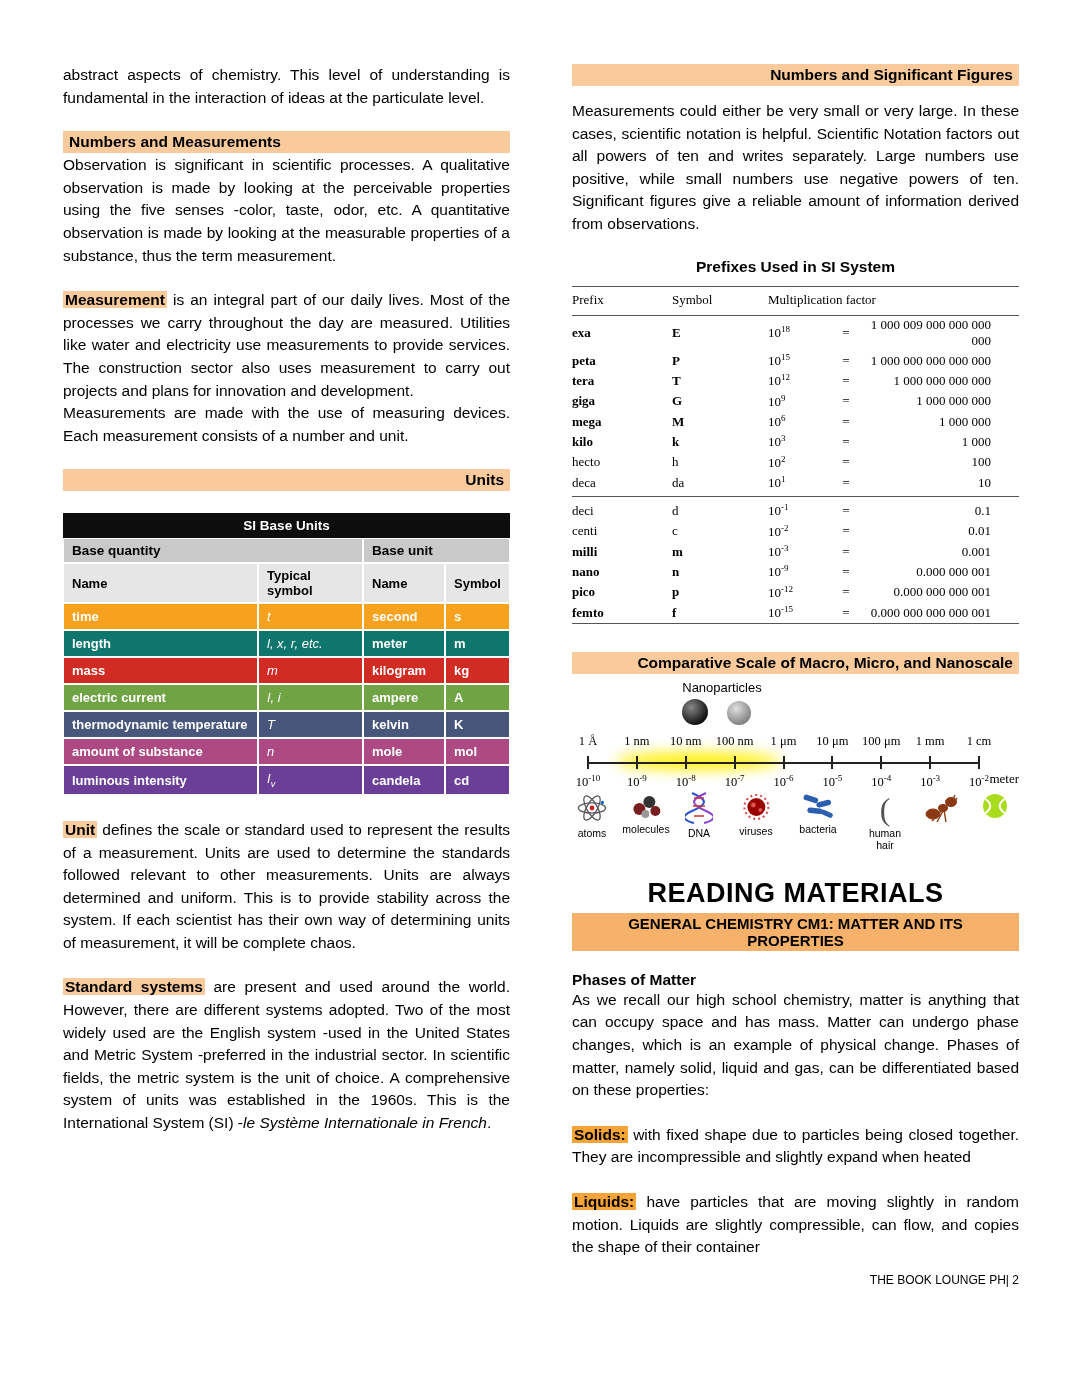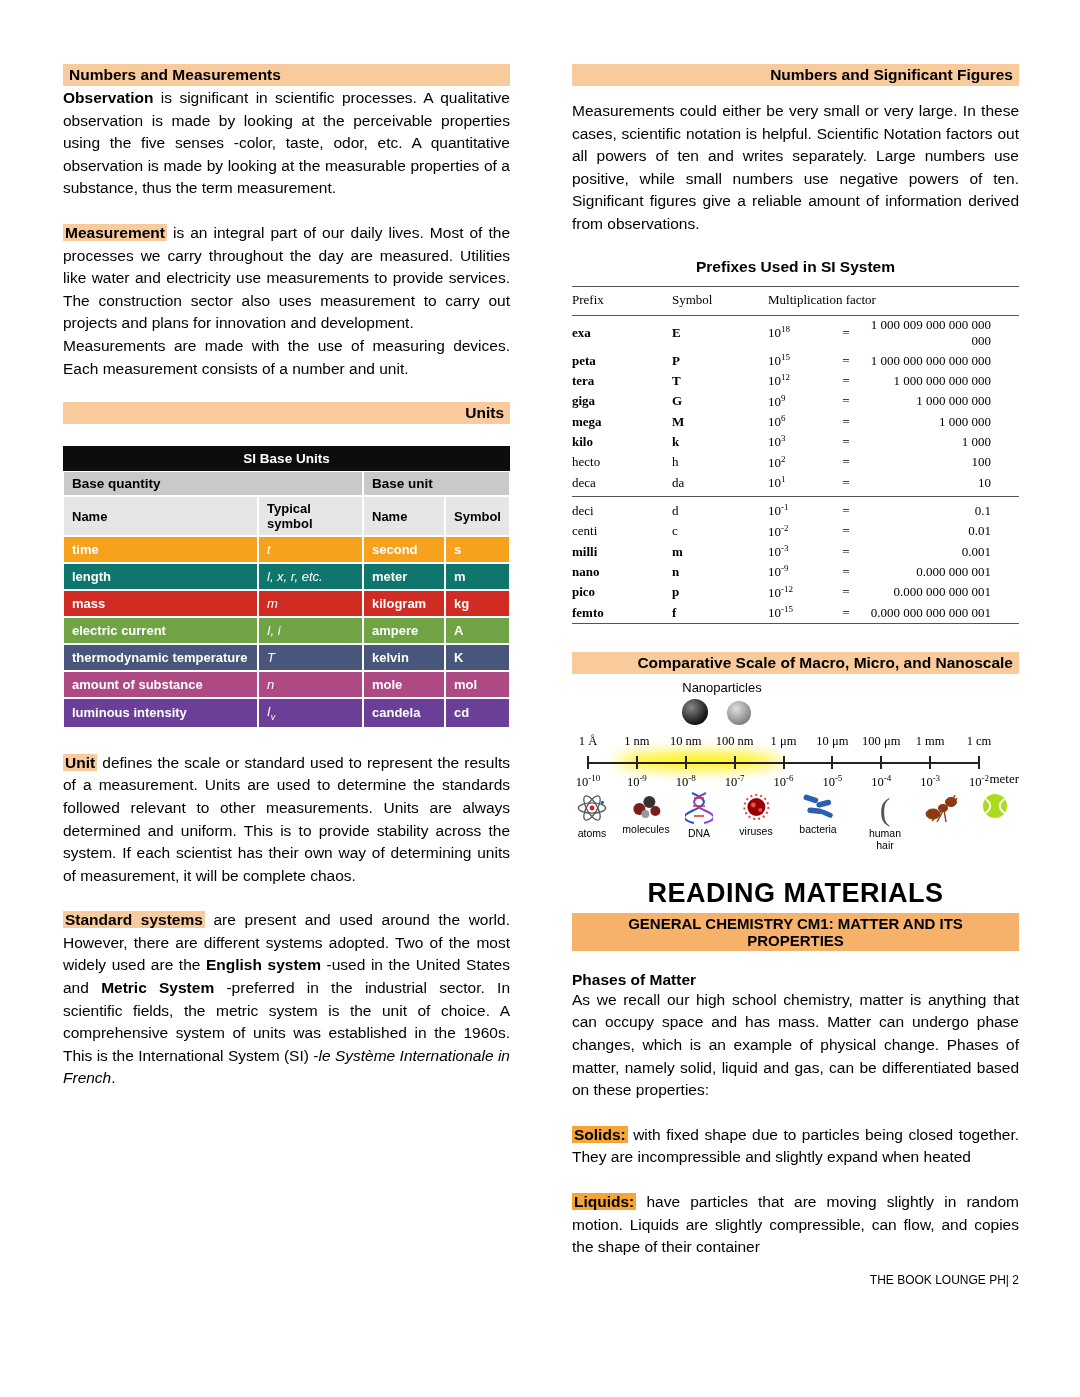--- a/index.html
+++ b/index.html
@@ -7,21 +7,21 @@
   body {
     width: 1080px; min-height: 1397px; background: #ffffff;
     font-family: "Liberation Sans", sans-serif; color: #000;
   }
   .page { width: 1080px; min-height: 1397px; padding: 64px 63px 30px 63px; position: relative; }
   .columns { display: flex; gap: 62px; align-items: flex-start; }
   .col { width: 447px; flex: 0 0 447px; }
 
   p.body { font-size: 15.5px; line-height: 22.6px; text-align: justify; margin: 0 0 22px 0; }
   p.body.tight { margin-bottom: 0; }
-  p.body b { font-weight: bold; }
+  p.body b { font-weight: normal; }
   p.body i { font-style: italic; }
 
   .bar {
     background: var(--bar, #f9cb9c); font-weight: bold; font-size: 15.5px;
     padding: 2px 6px; margin: 0 0 1px 0;
   }
   .bar.center { text-align: right; }
   .bar.sub { background: var(--subbar, #f6b26b); margin-bottom: 20px; }
   .hl { background: var(--bar, #f9cb9c); font-weight: bold; padding: 0 2px; }
   .kw { background: var(--kw, #f6a437); font-weight: bold; padding: 0 2px; }
@@ -87,20 +87,21 @@
   .footer { text-align: right; font-size: 12px; margin-top: 14px; }
 </style>
 </head>
 <body>
 
 <div class="page">
   <div class="columns">
 
     <div class="col">
 
+      <p class="body">abstract aspects of chemistry. This level of understanding is fundamental in the interaction of ideas at the particulate level.</p>
 
       <div class="bar">Numbers and Measurements</div>
       <p class="body"><b>Observation</b><span> is significant in scientific processes. A qualitative observation is made by looking at the perceivable properties using the five senses -color, taste, odor, etc. A quantitative observation is made by looking at the measurable properties of a substance, thus the term measurement.</span></p>
 
       <p class="body tight"><span class="hl">Measurement</span><span> is an integral part of our daily lives. Most of the processes we carry throughout the day are measured. Utilities like water and electricity use measurements to provide services. The construction sector also uses measurement to carry out projects and plans for innovation and development.</span></p>
       <p class="body">Measurements are made with the use of measuring devices. Each measurement consists of a number and unit.</p>
 
       <div class="bar center" style="margin-bottom:22px;">Units</div>
 
       <table class="si-table">

